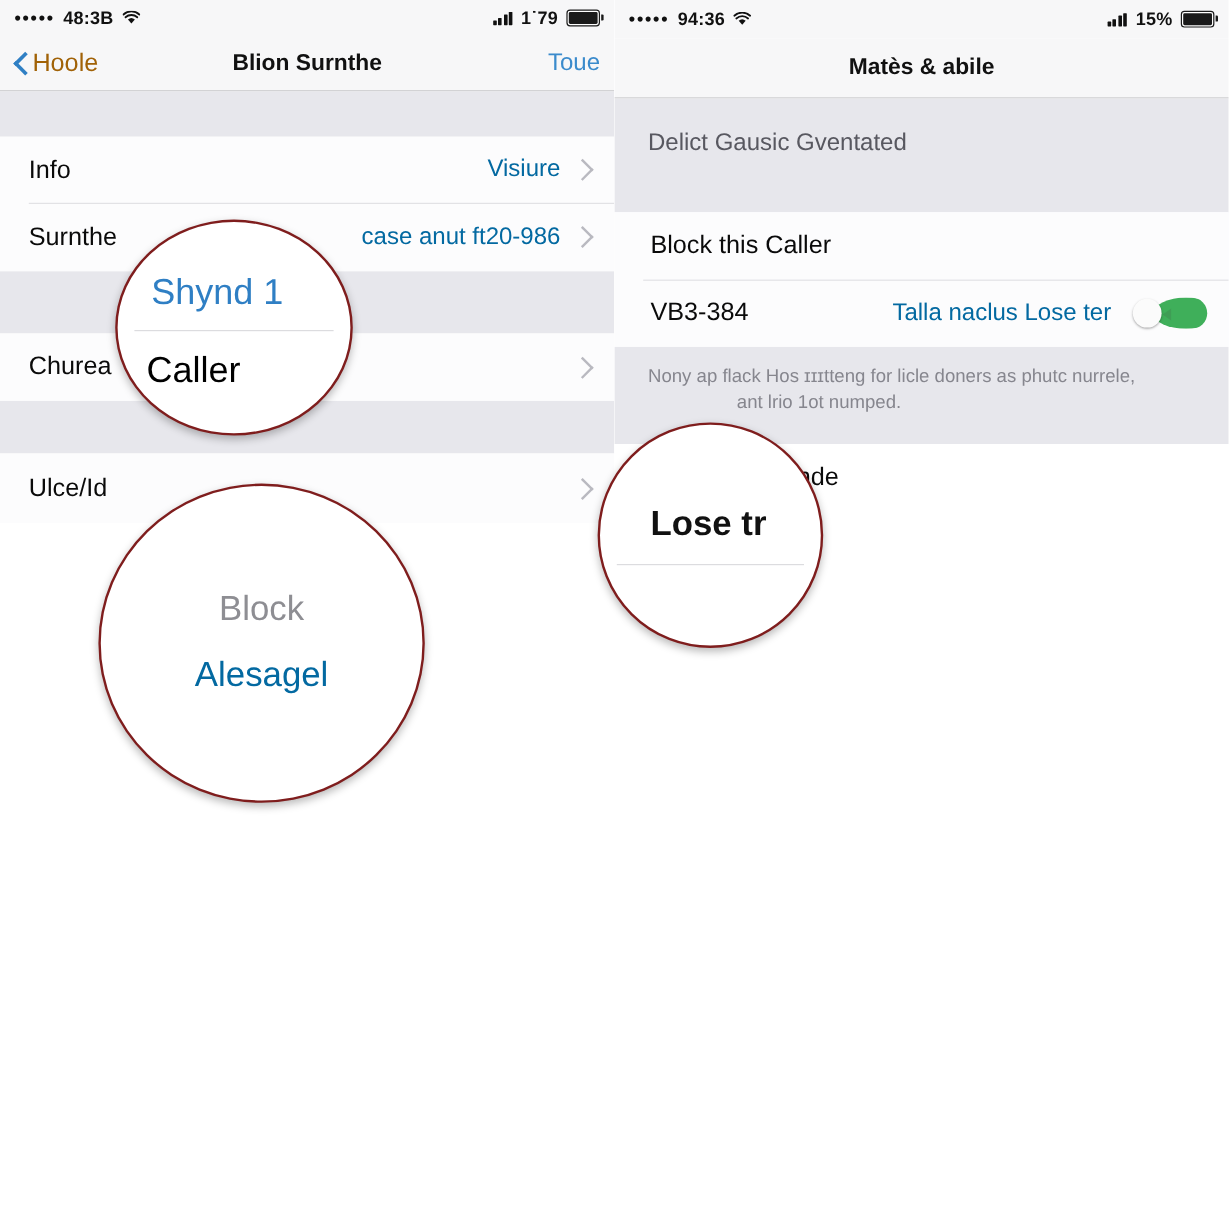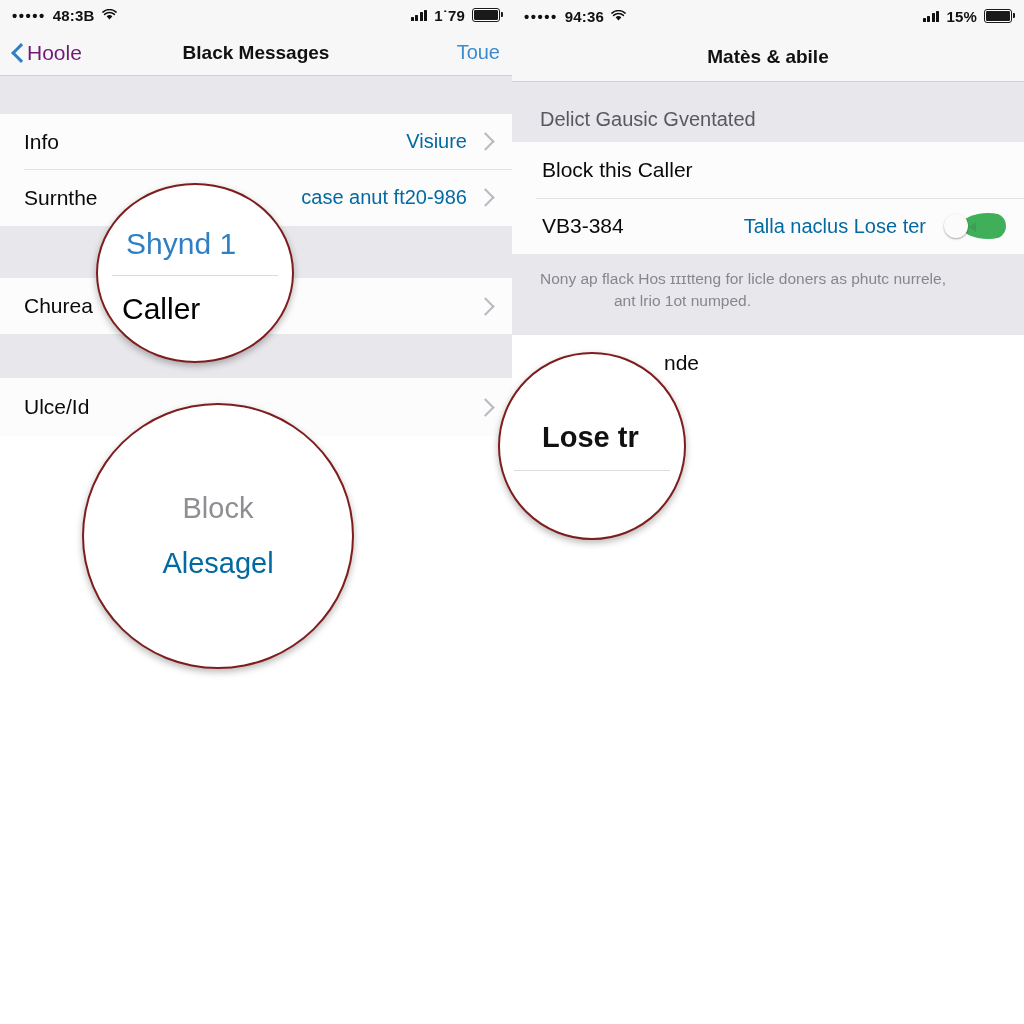--- a/index.html
+++ b/index.html
@@ -37,21 +37,21 @@
   .batt.full span{right:1px;}
   .wifi{position:relative;width:15px;height:12px;}
   .wifi svg{display:block;}
 
   
   .navbar{
     position:relative;height:46px;background:#f7f7f8;
     border-bottom:1px solid #d2d2d4;
     display:flex;align-items:center;padding:0 12px;box-sizing:border-box;
   }
-  .nav-back{display:flex;align-items:center;gap:4px;color:#701a75;font-size:21px;cursor:pointer;}
+  .nav-back{display:flex;align-items:center;gap:4px;color:#a16207;font-size:21px;cursor:pointer;}
   .chev-back{display:inline-block;width:11px;height:19px;position:relative;}
   .chev-back::before{
     content:"";position:absolute;left:2px;top:2.5px;width:11px;height:11px;
     border-left:3px solid #2f7fc4;border-bottom:3px solid #2f7fc4;
     transform:rotate(45deg);
   }
   .nav-title{
     position:absolute;left:0;right:0;text-align:center;
     font-size:19px;font-weight:bold;color:#111;pointer-events:none;
   }
@@ -163,21 +163,21 @@
             <span></span>
           </span>
       </div>
     </div>
 
     <div class="navbar">
       <div class="nav-back">
         <span class="chev-back"></span>
         <span>Hoole</span>
       </div>
-      <div class="nav-title">Black Messages</div>
+      <div class="nav-title">Blion Surnthe</div>
       <div class="nav-action">Toue</div>
     </div>
 
     <div class="gap" style="height:38px"></div>
 
     <div class="rowlist">
       <div class="row" style="min-height:55px">
         <span class="row-label">Info</span>
         <span class="row-value">Visiure</span>
         <span class="chev"></span>
@@ -233,21 +233,21 @@
         <span class="batt full">
             <span></span>
           </span>
       </div>
     </div>
 
     <div class="navbar" style="height:50px">
       <div class="nav-title">Matès &amp; abile</div>
     </div>
 
-    <div class="sec-header" style="height:60px">Delict Gausic Gventated</div>
+    <div class="sec-header" style="height:95px">Delict Gausic Gventated</div>
 
     <div class="rowlist">
       <div class="row" style="min-height:56px;padding-left:30px">
         <span class="row-label">Block this Caller</span>
       </div>
       <div class="row" style="min-height:56px;padding-left:30px;padding-right:18px">
         <span class="row-label">VB3-384</span>
         <span class="row-value">Talla naclus Lose ter</span>
         <span class="toggle">
           <span class="trackg"></span>

